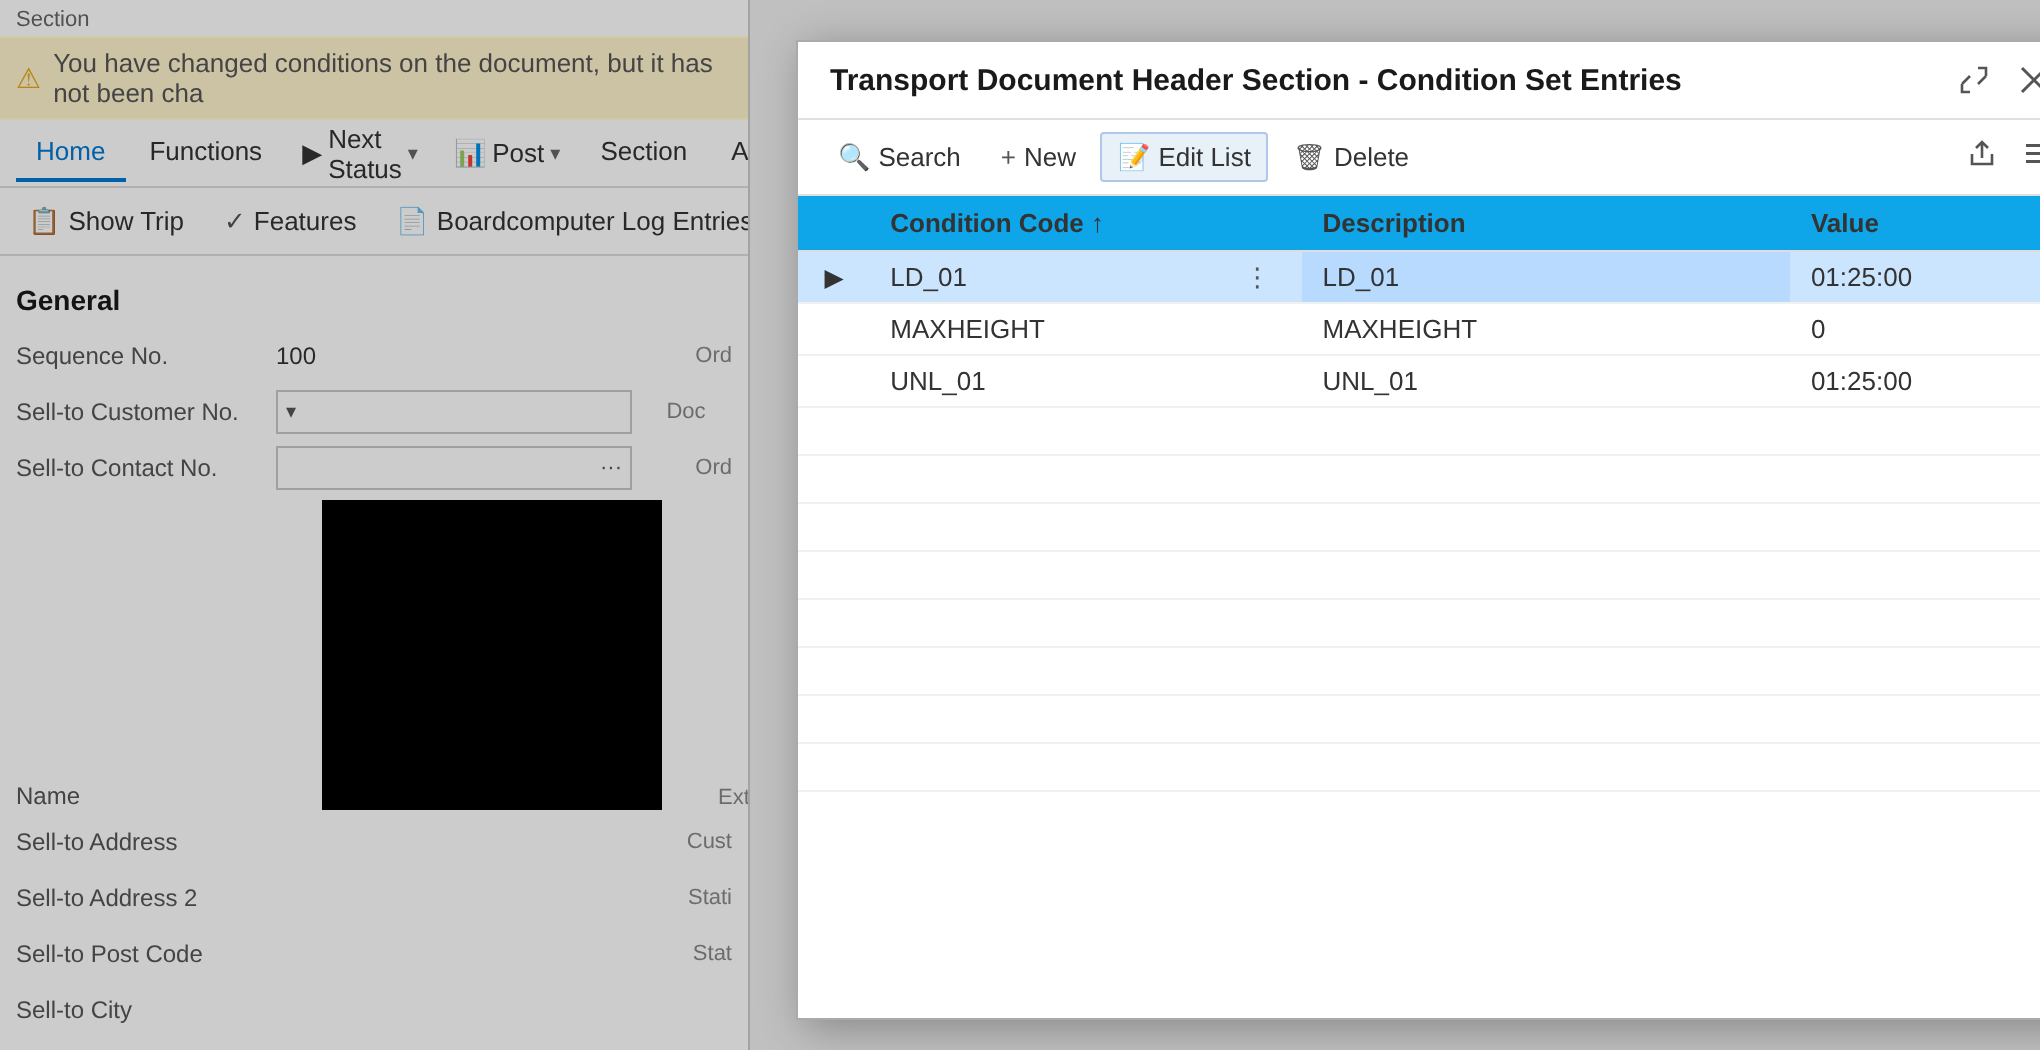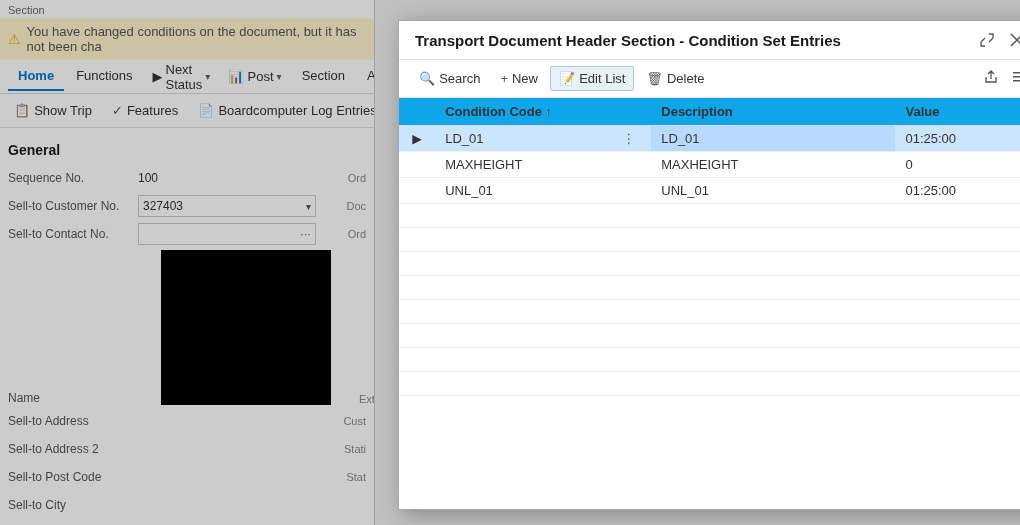--- a/index.html
+++ b/index.html
@@ -62,21 +62,20 @@
       cursor: pointer;
       color: #333;
       font-size: 13px;
       white-space: nowrap;
       border-bottom: 2px solid transparent;
     }
 
     .nav-item.active {
       border-bottom: 2px solid #0078d4;
       color: #0078d4;
-      font-weight: bold;
     }
 
     .nav-item-with-arrow {
       display: flex;
       align-items: center;
       gap: 3px;
       padding: 6px 8px;
       cursor: pointer;
       color: #333;
     }
@@ -428,24 +427,23 @@
 
     <div class="field-row">
       <div class="field-label">Sequence No.</div>
       <div class="field-value">100</div>
       <div style="width:50px; color:#888; font-size:11px; text-align:right;">Ord</div>
     </div>
 
     <div class="field-row">
       <div class="field-label">Sell-to Customer No.</div>
       <div class="field-input with-dropdown" style="display:flex; align-items:center; border:1px solid #c8c8c8; height:22px; padding:0 4px; flex:1;">
-        <span style="flex:1; font-size:12px;">327403</span>
         <span class="dropdown-arrow">▾</span>
       </div>
-      <div style="width:50px; color:#888; font-size:11px; text-align:right; padding-left:4px;">Doc</div>
+      <div style="width:50px; color:#888; font-size:11px; text-align:center; padding-left:4px;">Doc</div>
     </div>
 
     <div class="field-row">
       <div class="field-label">Sell-to Contact No.</div>
       <div class="field-input" style="display:flex; align-items:center; border:1px solid #c8c8c8; height:22px; padding:0 4px; flex:1;">
         <span style="flex:1;"></span>
         <span class="dots-btn">···</span>
       </div>
       <div style="width:50px; color:#888; font-size:11px; text-align:right; padding-left:4px;">Ord</div>
     </div>

